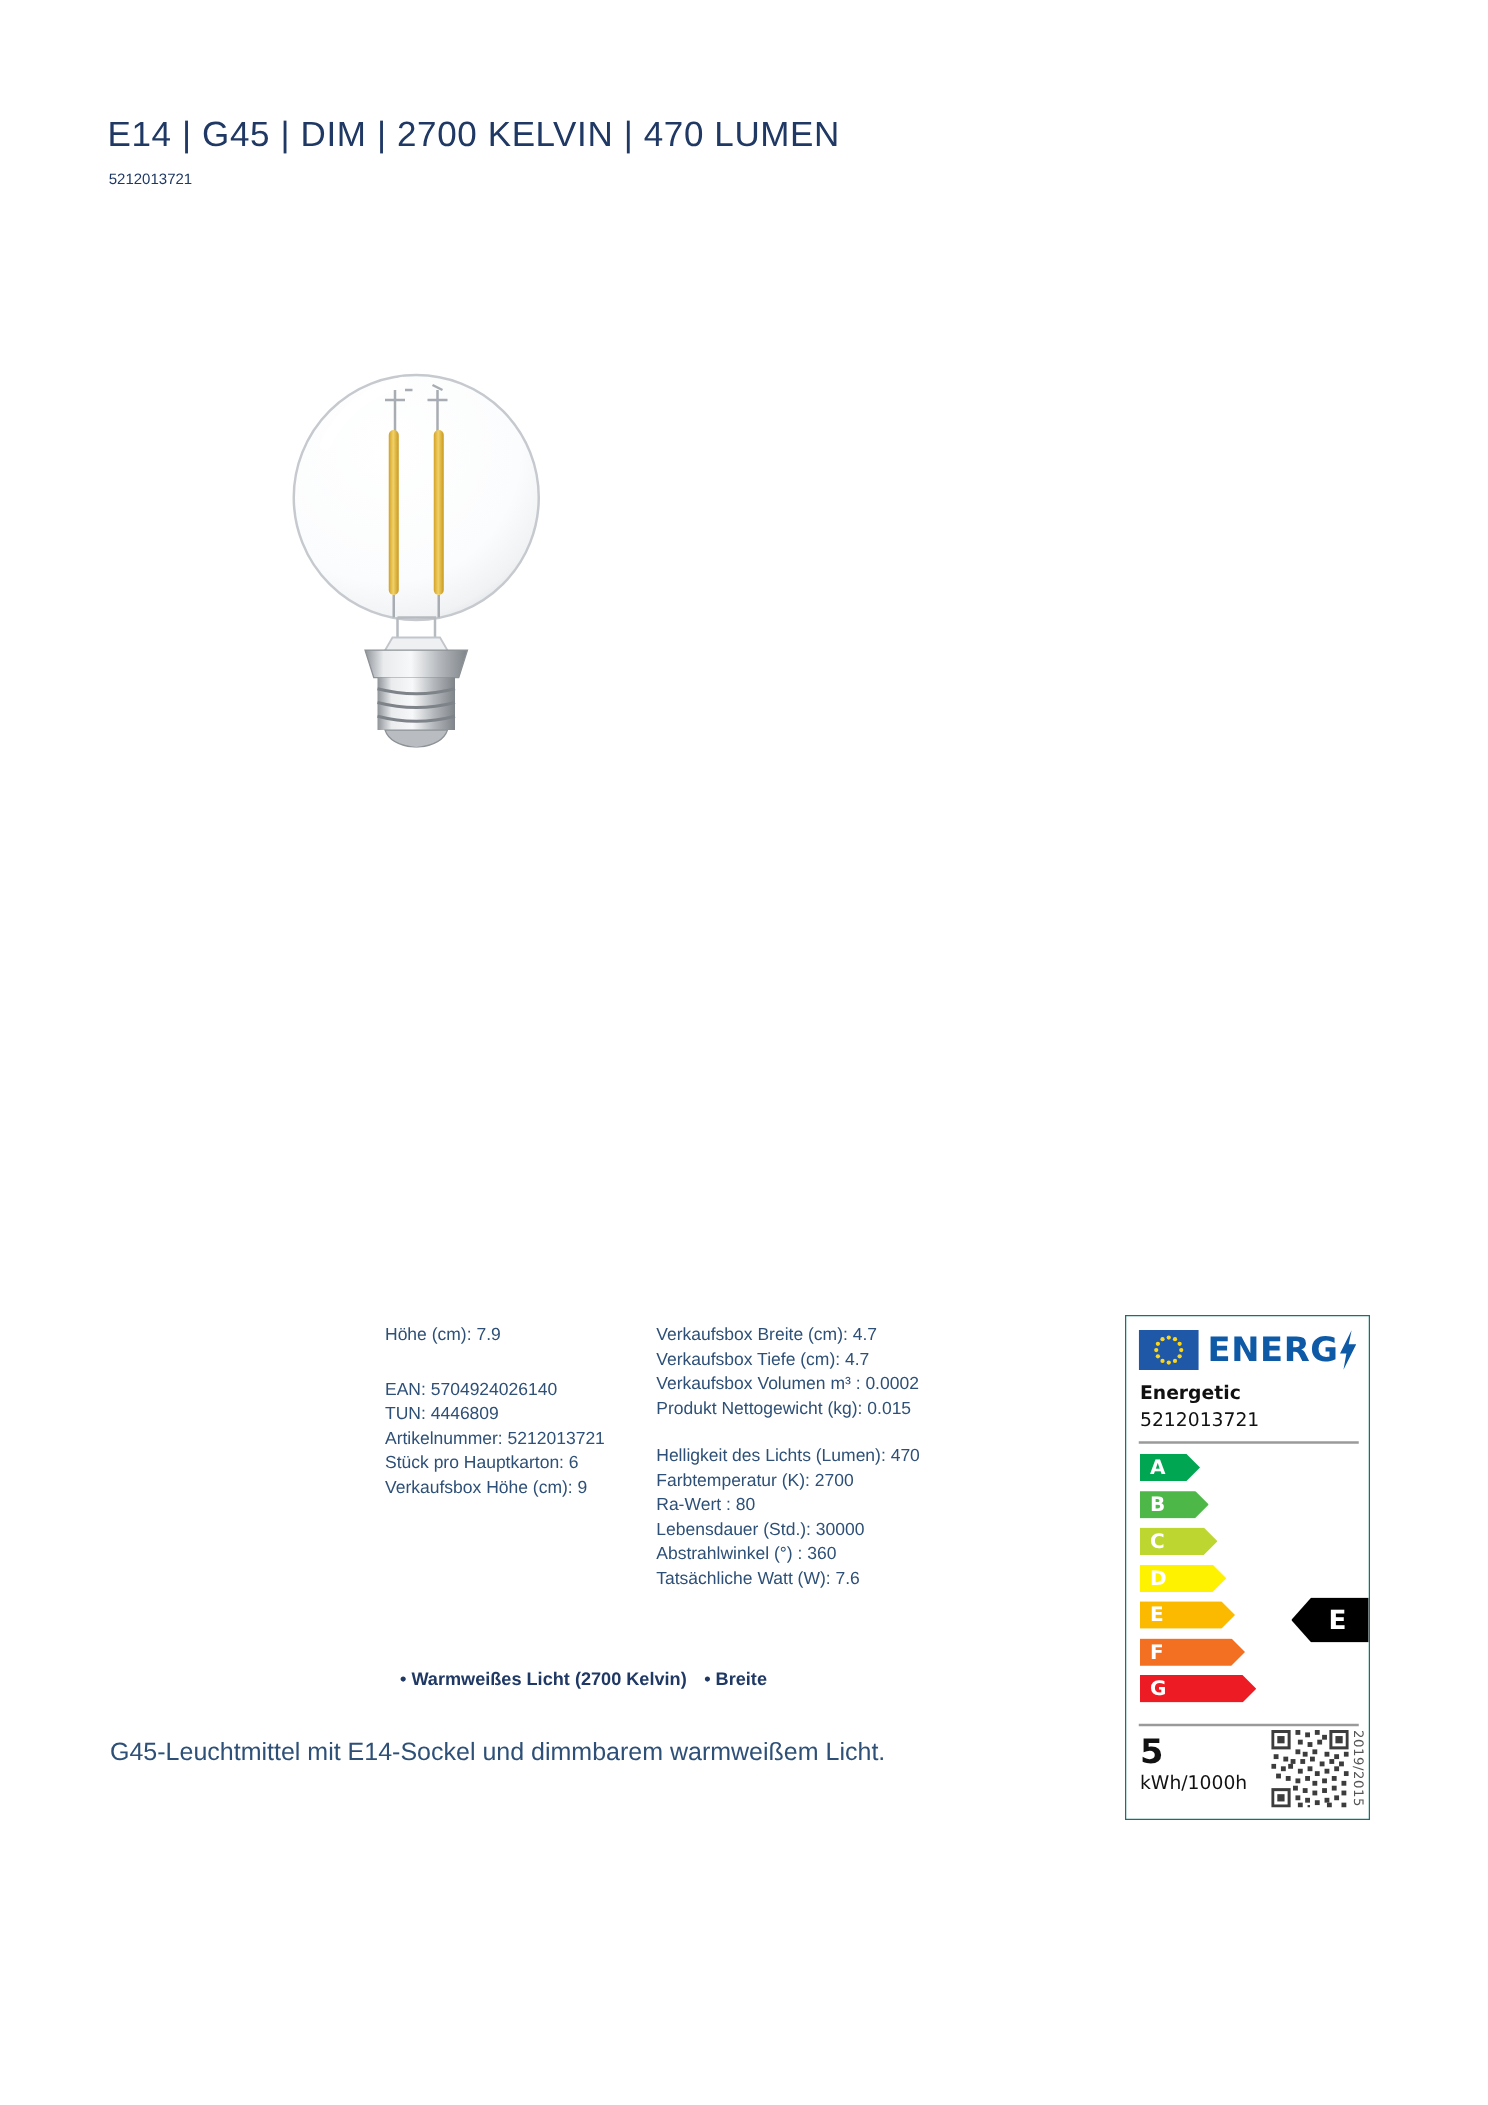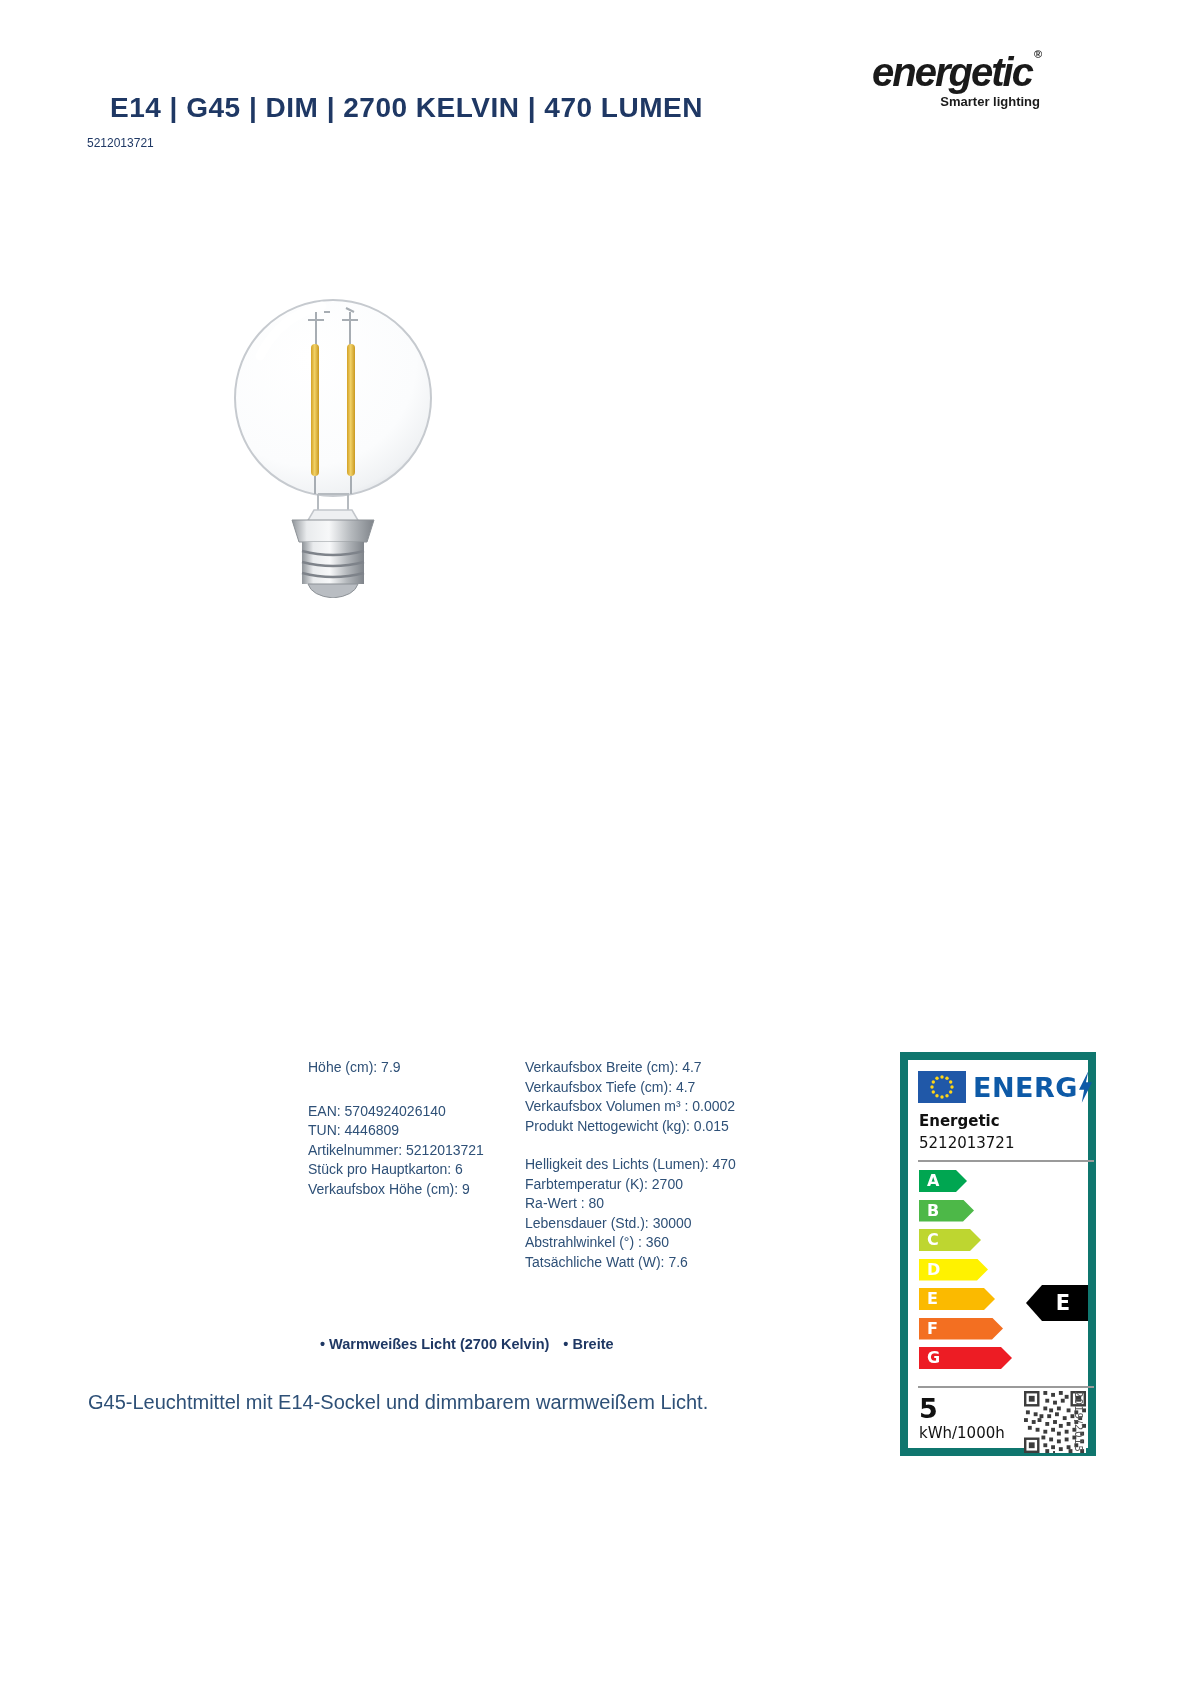--- a/index.html
+++ b/index.html
@@ -5,23 +5,22 @@
   * { margin:0; padding:0; box-sizing:border-box; }
   html,body { background:#ffffff; }
   .page {
     position:relative; width:1190px; height:1684px; margin:0 auto;
     background:#ffffff; font-family:"Liberation Sans", sans-serif; overflow:hidden;
   }
 
   
   .title {
     position:absolute; left:86px; top:92px;
-    font-size:28px; font-weight:bold; color:#1f3864; letter-spacing:.5px;
+    font-size:28px; font-weight:normal; color:#1f3864; letter-spacing:.5px;
     white-space:nowrap;
-    margin-left:24px;
   }
   .sku {
     position:absolute; left:87px; top:136px;
     font-size:12px; color:#1f3864;
   }
   .logo {
     position:absolute; left:810px; top:52px; width:230px; text-align:right; color:#1a1a1a;
   }
   .logo-word {
     font-size:40px; font-weight:bold; font-style:italic; letter-spacing:-2px;
@@ -53,21 +52,21 @@
   }
   .features span { margin-right:14px; }
   .description {
     position:absolute; left:88px; top:1391px;
     font-size:20px; color:#2e5077;
   }
 
   
   .elabel {
     position:absolute; left:900px; top:1052px; width:196px; height:404px;
-    background:#ffffff; border:8px solid #0f766e;
+    background:#ffffff; border:1px solid #0f766e;
     font-family:"DejaVu Sans", sans-serif;
   }
   .elabel-head { position:absolute; left:10px; top:10px; width:174px; height:34px;
     display:flex; align-items:center; }
   .eu-flag { width:48px; height:32px; display:block; }
   .energ-word {
     font-size:27px; font-weight:800; color:#0e5aa7; letter-spacing:.5px;
     margin-left:7px; line-height:1;
   }
   .energ-bolt { width:13px; height:32px; margin-left:1px; }
@@ -102,26 +101,20 @@
   }
 </style>
 </head>
 <body>
 
 <div class="page">
 
   <div class="title">E14 | G45 | DIM | 2700 KELVIN | 470 LUMEN</div>
   <div class="sku">5212013721</div>
 
-  <div class="logo">
-    <div>
-      <span class="logo-word">energetic</span><span class="logo-reg">®</span>
-    </div>
-    <div class="logo-tagline">Smarter lighting</div>
-  </div>
 
   <div class="bulb-wrap">
     <svg viewBox="0 0 206 312" width="206" height="312" xmlns="http://www.w3.org/2000/svg">
       <defs>
         <radialGradient id="glass" cx="38%" cy="30%" r="78%">
           <stop offset="0%" stop-color="#ffffff"></stop>
           <stop offset="70%" stop-color="#fbfcfd"></stop>
           <stop offset="90%" stop-color="#f0f2f4"></stop>
           <stop offset="100%" stop-color="#dde0e4"></stop>
         </radialGradient>

